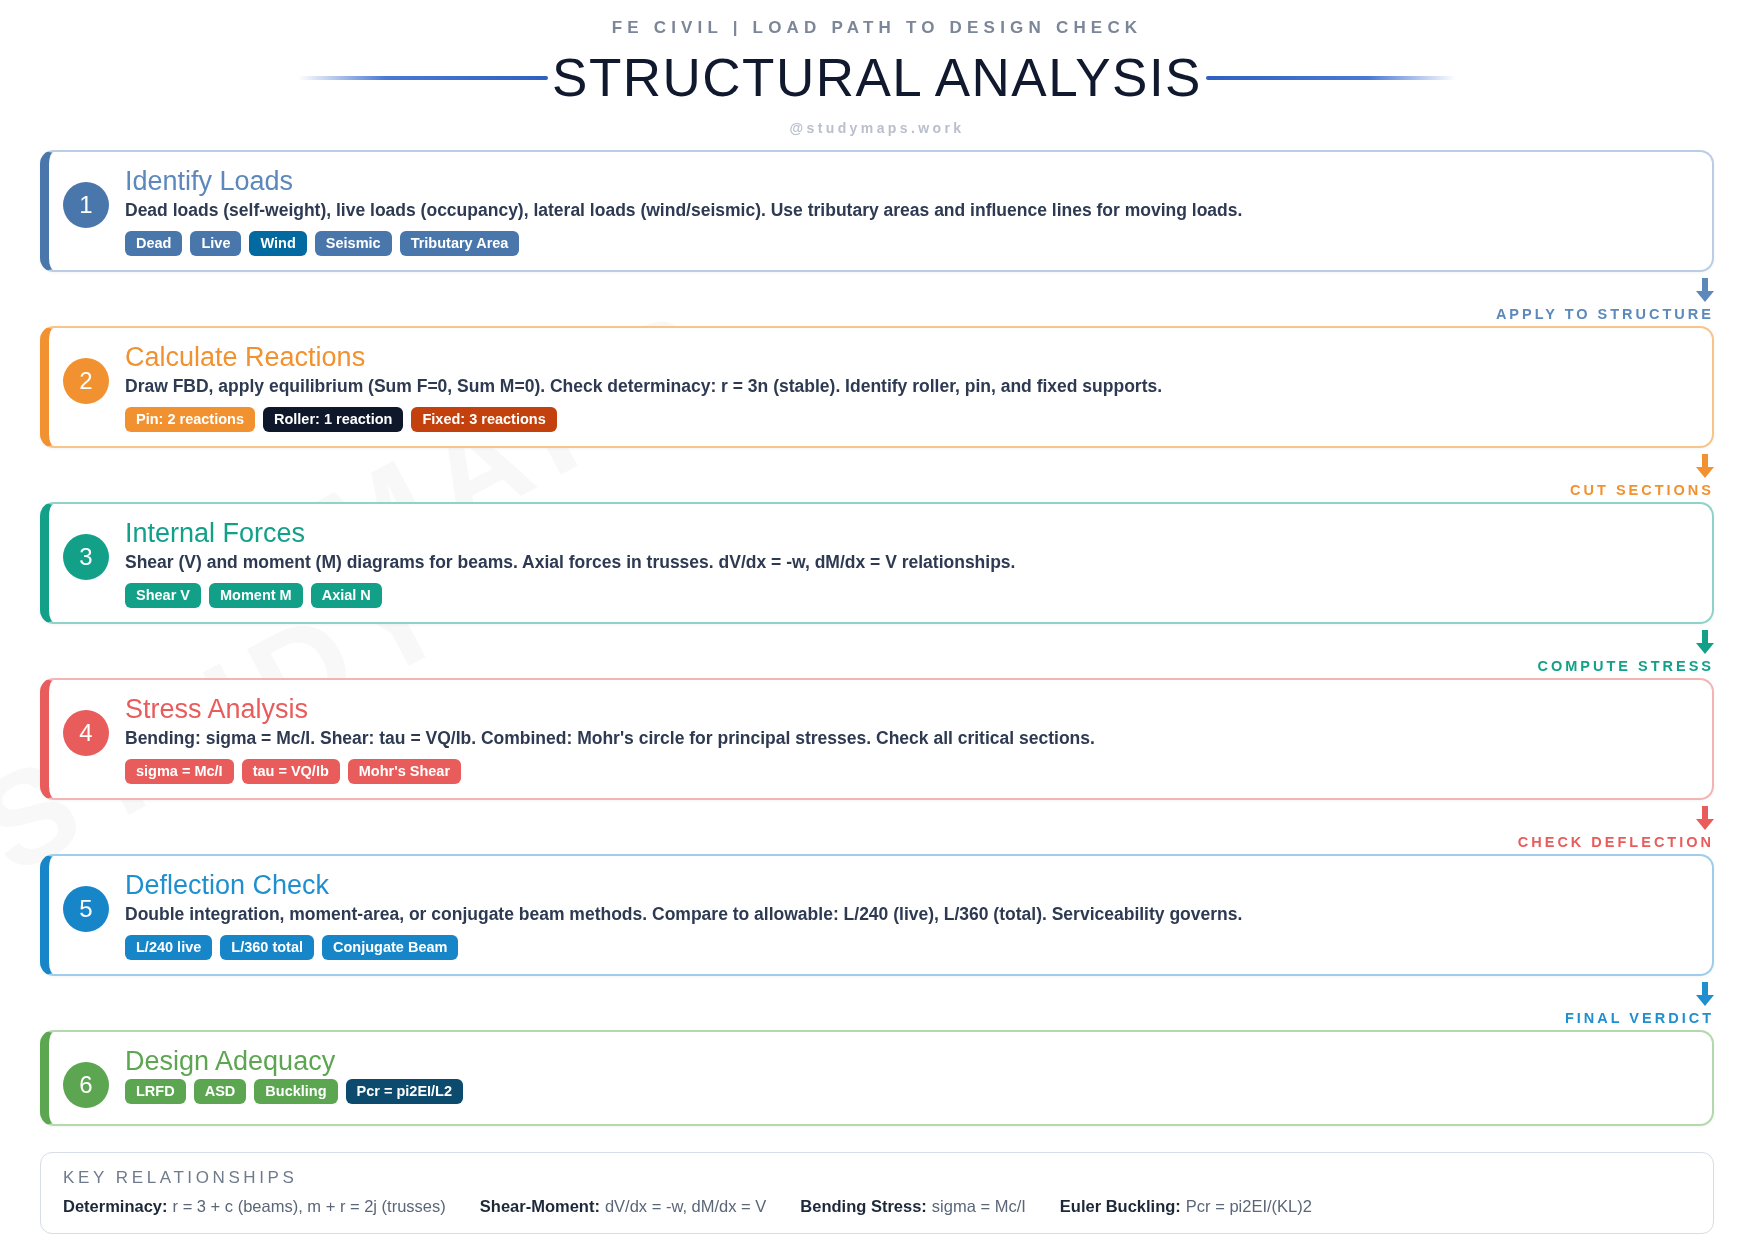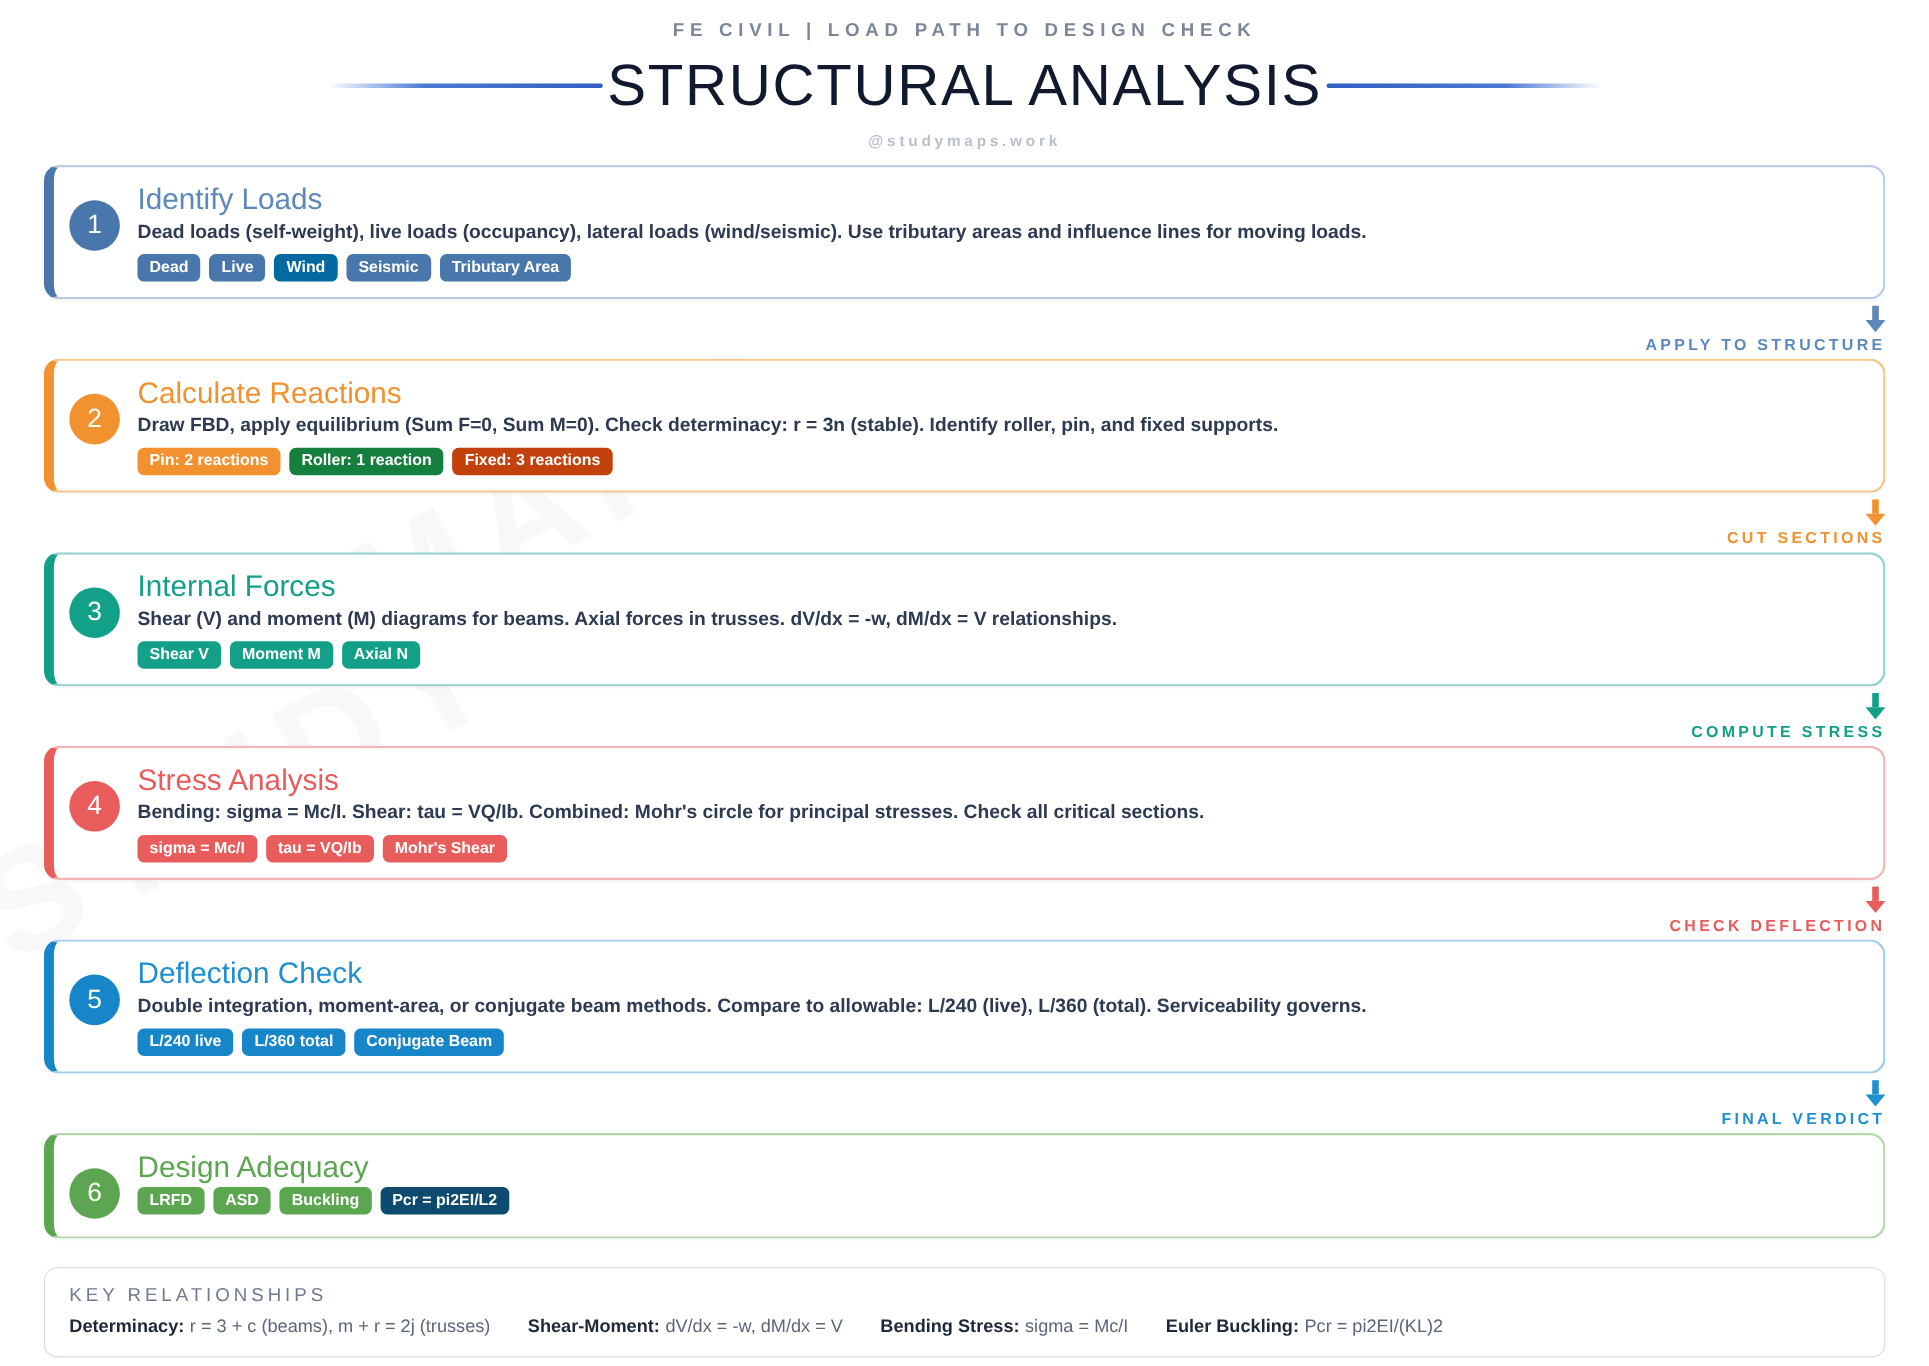--- a/index.html
+++ b/index.html
@@ -233,21 +233,21 @@
         </div>
         <div class="conn-label" style="color: rgb(92, 136, 187);">APPLY TO STRUCTURE</div>
       </div>
       <div class="card" style="border-color: rgb(247, 196, 138) rgb(247, 196, 138) rgb(247, 196, 138) rgb(242, 145, 47);">
         <div class="badge" style="background: rgb(242, 145, 47);">2</div>
         <div class="card-body">
           <div class="card-title" style="color: rgb(242, 145, 47);">Calculate Reactions</div>
           <div class="card-desc">Draw FBD, apply equilibrium (Sum F=0, Sum M=0). Check determinacy: r = 3n (stable). Identify roller, pin, and fixed supports.</div>
           <div class="tags">
             <span class="tag" style="background: rgb(242, 145, 47);">Pin: 2 reactions</span>
-            <span class="tag" style="background: #15803d;">Roller: 1 reaction</span>
+            <span class="tag" style="background: #0f172a;">Roller: 1 reaction</span>
             <span class="tag" style="background: #c2410c;">Fixed: 3 reactions</span>
           </div>
         </div>
       </div>
       <div class="connector">
         <div style="display: flex; flex-direction: column; align-items: center;">
           <div class="conn-stem" style="background: rgb(242, 145, 47);"></div>
           <div class="conn-head" style="border-top-color: rgb(242, 145, 47);"></div>
         </div>
         <div class="conn-label" style="color: rgb(242, 145, 47);">CUT SECTIONS</div>

